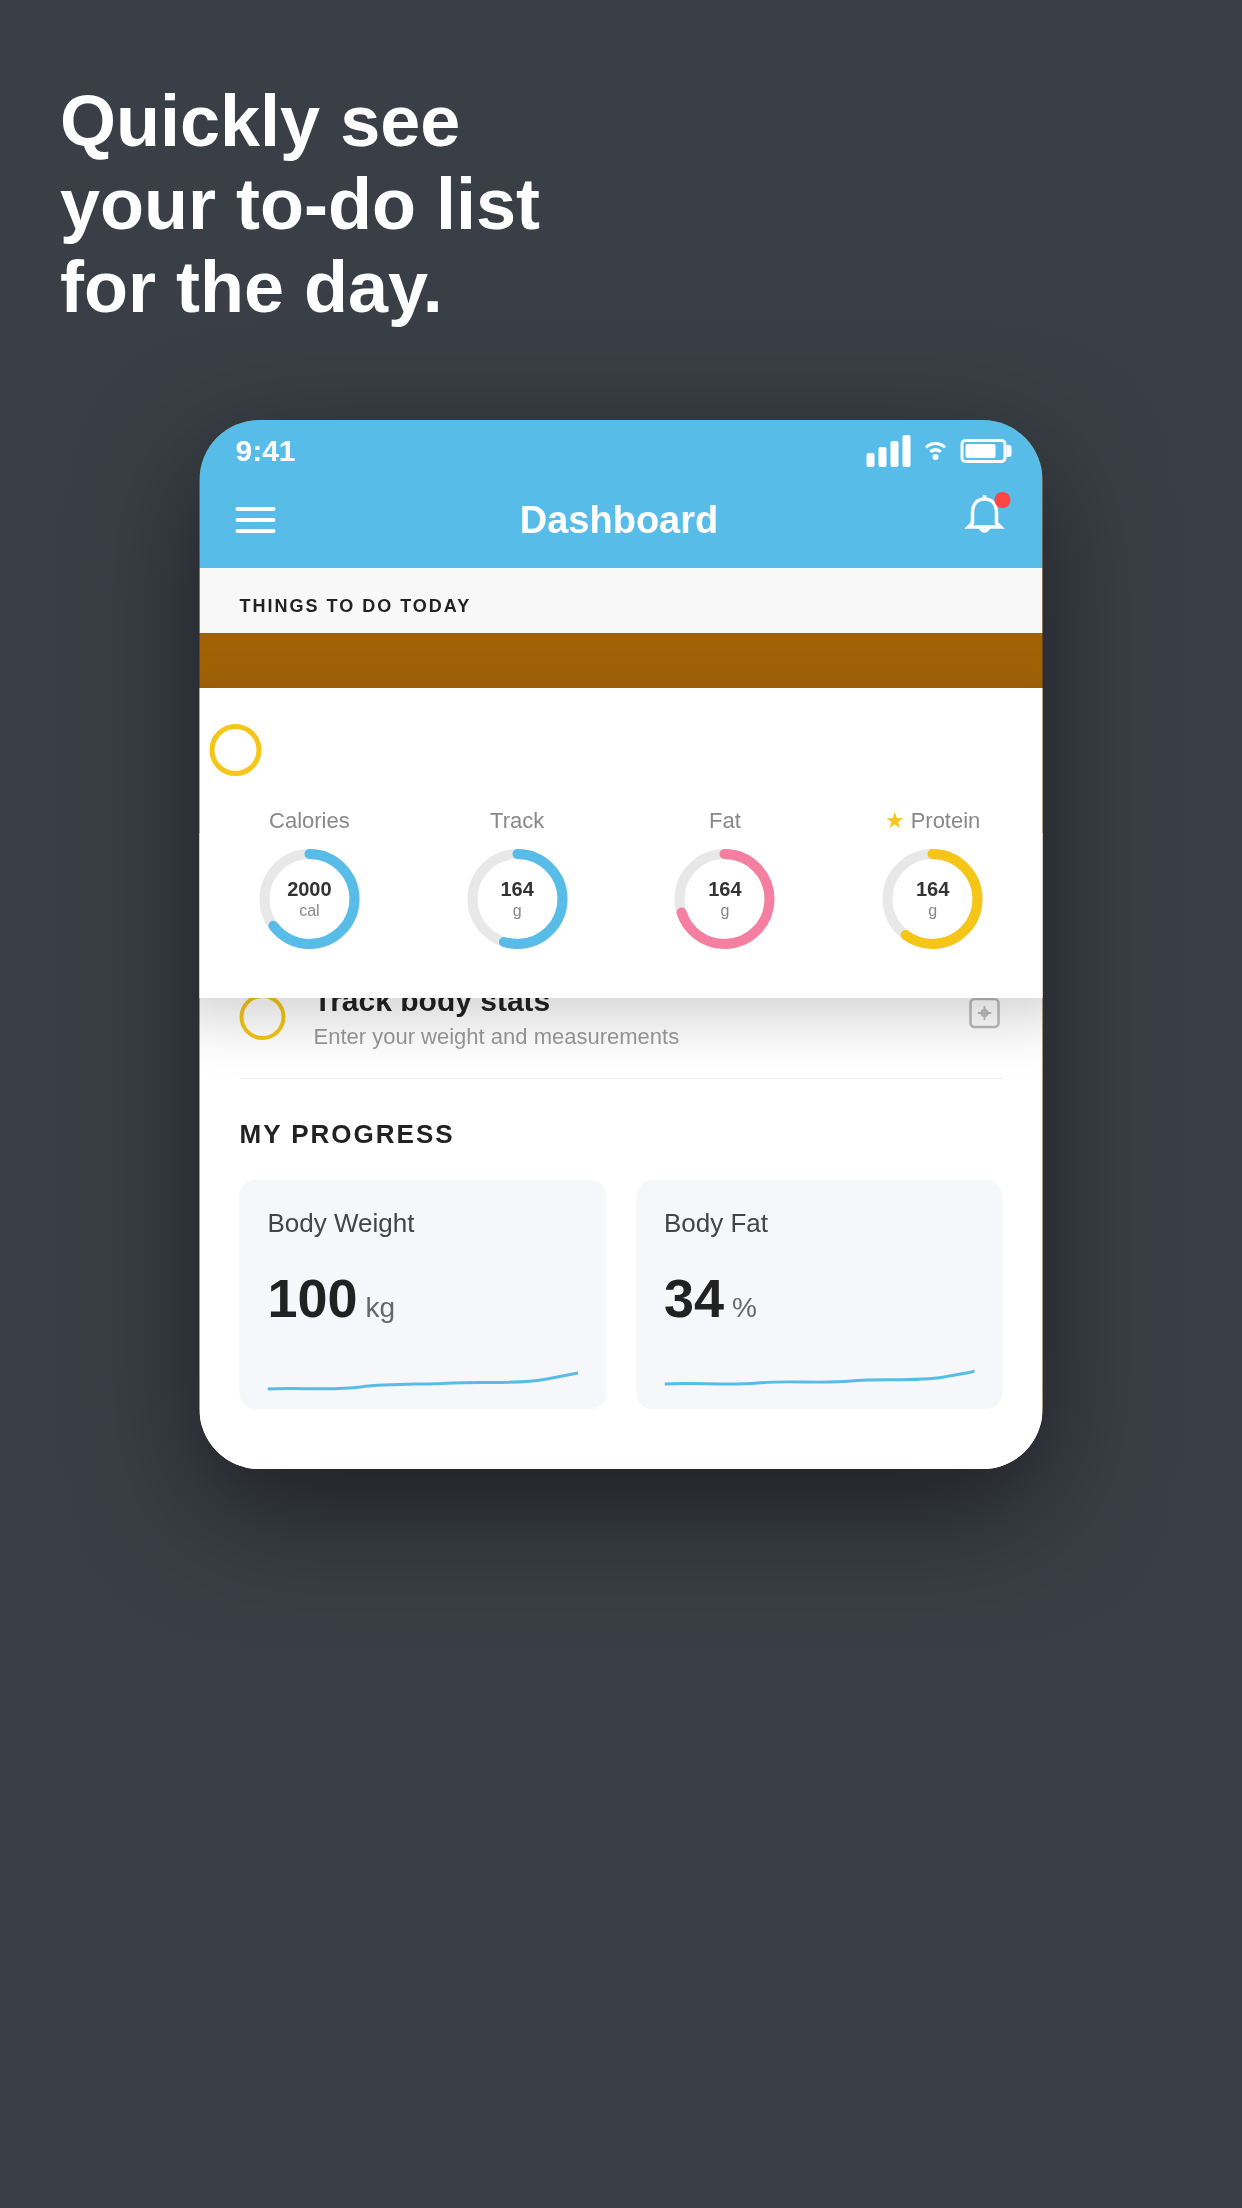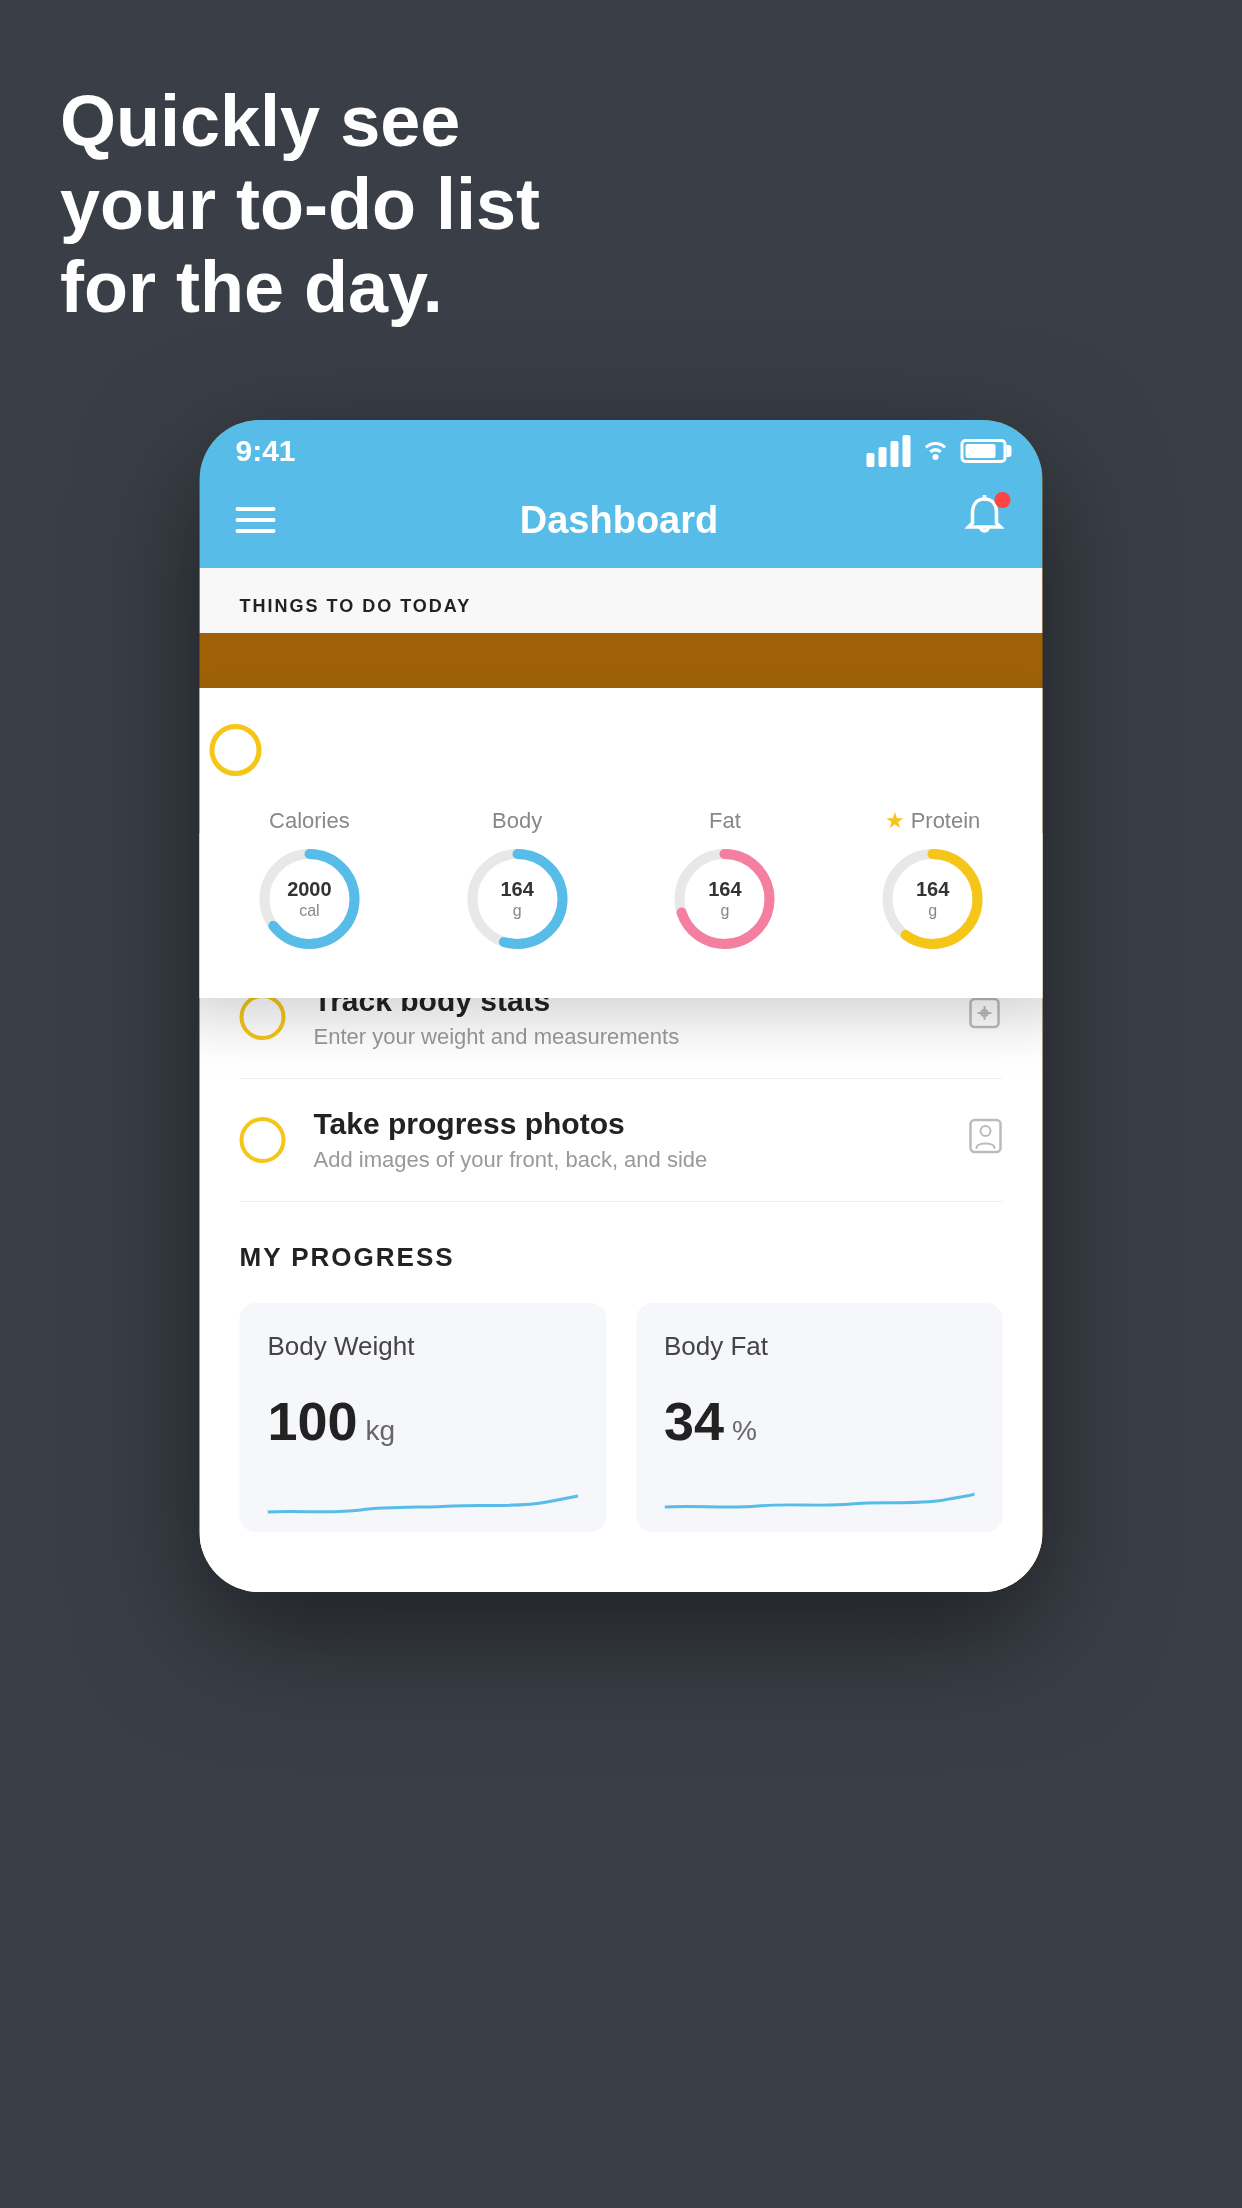--- a/index.html
+++ b/index.html
@@ -349,21 +349,21 @@
               <circle class="donut-blue" cx="55" cy="55" r="45" stroke-dasharray="183 283" stroke-dashoffset="0"></circle>
             </svg>
             <div class="donut-text">
               <div>2000</div>
               <div style="font-size:16px;font-weight:400;color:#888">cal</div>
             </div>
           </div>
         </div>
 
         <div class="nutrition-item">
-          <span class="nutrition-label">Body</span>
+          <span class="nutrition-label">Track</span>
           <div class="donut-wrapper">
             <svg viewBox="0 0 110 110">
               <circle class="donut-bg" cx="55" cy="55" r="45"></circle>
               <circle class="donut-blue" cx="55" cy="55" r="45" stroke-dasharray="155 283" stroke-dashoffset="0"></circle>
             </svg>
             <div class="donut-text">
               <div>164</div>
               <div style="font-size:16px;font-weight:400;color:#888">g</div>
             </div>
           </div>
@@ -431,34 +431,20 @@
           <div class="task-icon">
             <svg width="36" height="36" viewBox="0 0 36 36" fill="none">
               <rect x="4" y="4" width="28" height="28" rx="4" stroke="#bbb" stroke-width="2.5"></rect>
               <path d="M12 18 L24 18" stroke="#bbb" stroke-width="2" stroke-linecap="round"></path>
               <path d="M18 12 L18 24" stroke="#bbb" stroke-width="2" stroke-linecap="round"></path>
               <circle cx="18" cy="18" r="3" stroke="#bbb" stroke-width="2"></circle>
             </svg>
           </div>
         </div>
 
-        <div class="task-item">
-          <div class="task-circle-yellow"></div>
-          <div class="task-text">
-            <div class="task-title">Take progress photos</div>
-            <div class="task-subtitle">Add images of your front, back, and side</div>
-          </div>
-          <div class="task-icon">
-            <svg width="34" height="36" viewBox="0 0 34 36" fill="none">
-              <rect x="2" y="2" width="30" height="32" rx="4" stroke="#bbb" stroke-width="2.5"></rect>
-              <circle cx="17" cy="13" r="5" stroke="#bbb" stroke-width="2"></circle>
-              <path d="M8 30 C8 24 26 24 26 30" stroke="#bbb" stroke-width="2" stroke-linecap="round"></path>
-            </svg>
-          </div>
-        </div>
 
       </div>
 
       <div class="progress-section">
         <div class="progress-title">MY PROGRESS</div>
         <div class="progress-cards">
 
           <div class="progress-card">
             <div class="progress-card-title">Body Weight</div>
             <div class="progress-value">

